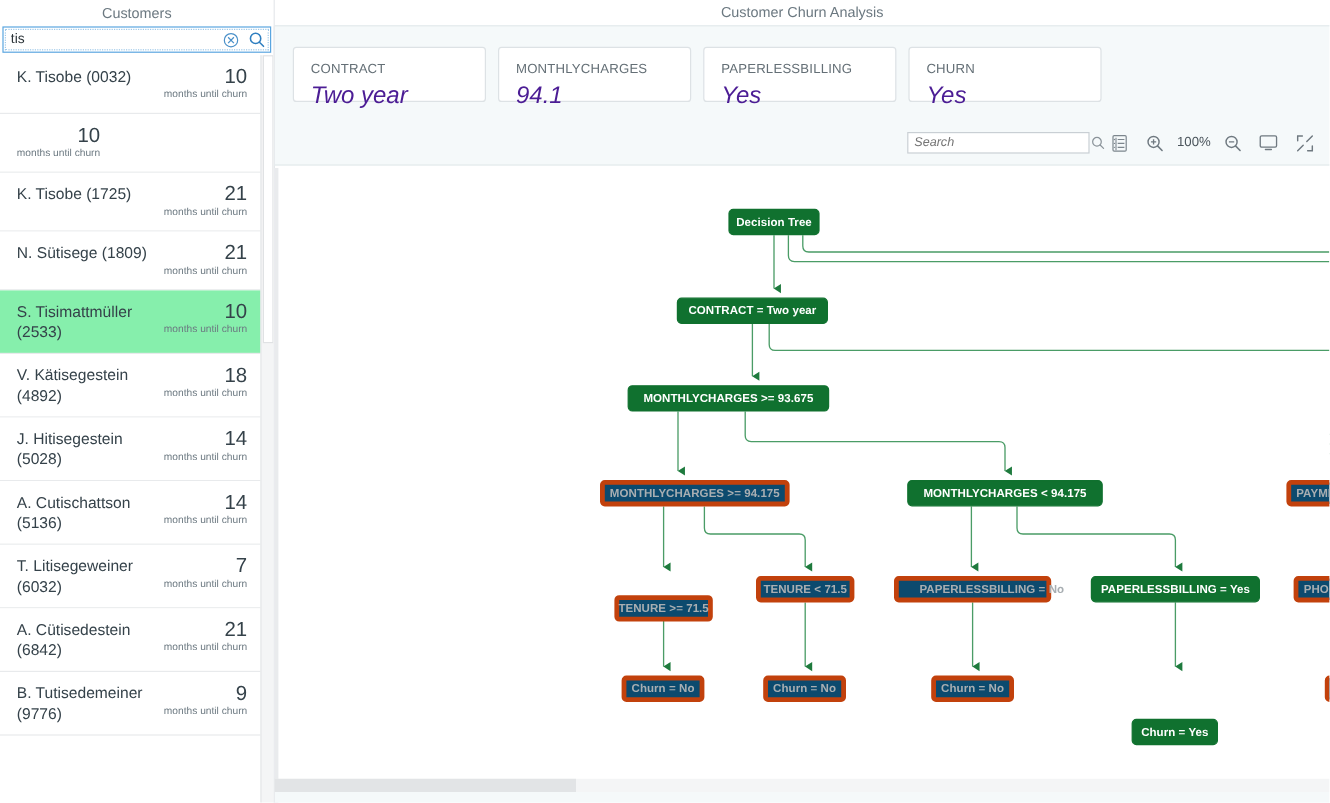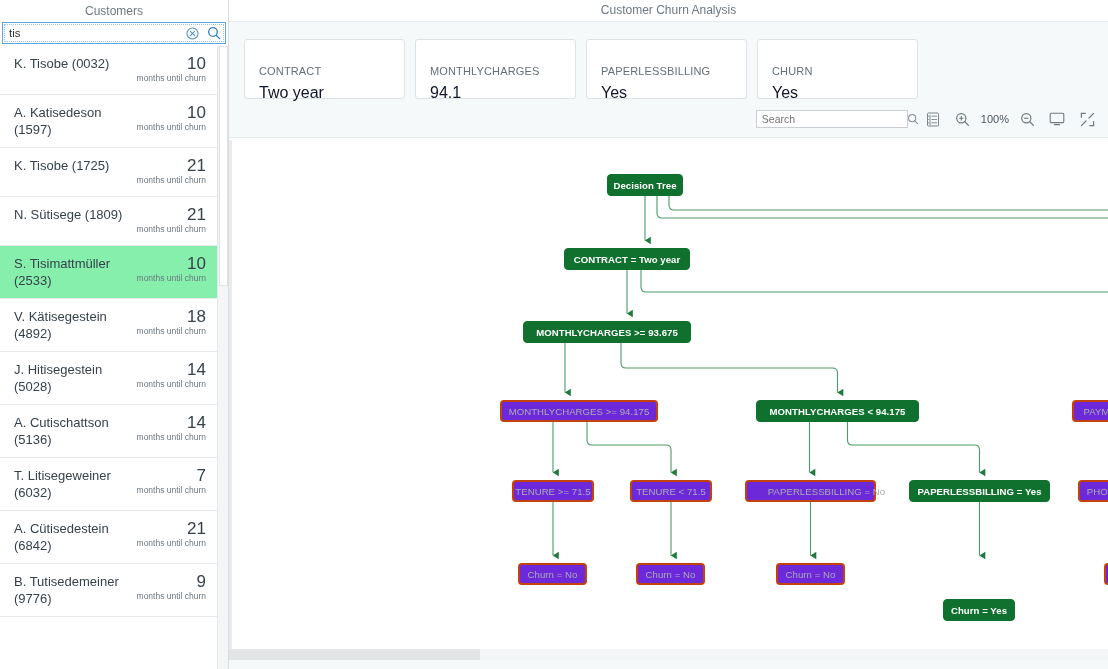--- a/index.html
+++ b/index.html
@@ -133,55 +133,57 @@
   #cards-band {
     position: relative;
     height: 117px;
     background: #f5f9fa;
     border-top: 1px solid #e3eaec;
     border-bottom: 1px solid #e3eaec;
     padding: 17px 0 0 15px;
   }
   #cards-row { display: flex; gap: 10px; }
   .kpi-card {
-    width: 161px; height: 60px;
+    width: 161px; height: 46px;
     background: #ffffff;
     border: 1px solid #dde2e5;
     border-radius: 3px;
-    padding: 24px 0 0 14px;
+    padding: 11px 0 0 14px;
   }
   .kpi-label {
     font-size: 11px;
     color: #646f76;
     letter-spacing: 0.15px;
     line-height: 14px;
   }
   .kpi-value {
-    font-size: 16px;
-    color: #0f172a;
+    font-size: 20px;
+    color: #4c1d95;
     line-height: 20px;
     margin-top: 5px;
+    font-style: italic;
   }
   #tree-toolbar {
     position: absolute;
     right: 6px; bottom: 7px;
     display: flex;
     align-items: center;
     gap: 0px;
   }
   #tb-search {
     width: 152px; height: 18px;
     border: 1px solid #c9cfd4;
     background: #ffffff;
     display: flex; align-items: center;
     margin-right: 10px;
   }
   #tb-search input {
     border: 0; outline: none; background: transparent;
     font-size: 10.5px;
+    font-style: italic;
     color: #8b949a;
     padding: 0 5px;
     flex: 1 1 auto;
     height: 16px;
     font-family: "Liberation Sans", sans-serif;
   }
   .tb-btn {
     width: 30px; height: 22px;
     display: flex; align-items: center; justify-content: center;
     cursor: pointer;
@@ -216,24 +218,24 @@
     cursor: pointer;
     letter-spacing: 0.05px;
   }
   .node.active {
     background: #10712f;
     color: #ffffff;
     border: 1px solid #10712f;
     font-weight: 700;
   }
   .node.inactive {
-    background: #6d28d9;
+    background: #0c4a6e;
     color: #a8aeb2;
-    border: 2px solid #c2410c;
-    font-weight: 400;
+    border: 4px solid #c2410c;
+    font-weight: 700;
   }
 
   #hscroll-track {
     position: absolute;
     bottom: 9px; left: 0;
     width: 879px; height: 11px;
     background: #f4f5f6;
   }
   #hscroll-thumb {
     position: absolute;
@@ -282,21 +284,20 @@
 
     <div id="cust-list">
         <div class="cust-row">
           <div class="cust-name">K. Tisobe (0032)</div>
           <div class="cust-right">
             <span class="cust-num">10</span>
             <span class="cust-sub">months until churn</span>
           </div>
         </div>
         <div class="cust-row">
-          <div class="cust-name">A. Katisedeson (1597)</div>
           <div class="cust-right">
             <span class="cust-num">10</span>
             <span class="cust-sub">months until churn</span>
           </div>
         </div>
         <div class="cust-row">
           <div class="cust-name">K. Tisobe (1725)</div>
           <div class="cust-right">
             <span class="cust-num">21</span>
             <span class="cust-sub">months until churn</span>
@@ -481,21 +482,21 @@
             <path d="M1060,362 L1060,415.5" marker-end="url(#ah)"></path>
           </g>
       </svg>
       <div id="nodes-layer">
           <div class="node active" style="left: 378px; top: 34px; width: 76px;">Decision Tree</div>
           <div class="node active" style="left: 335px; top: 108px; width: 126px;">CONTRACT = Two year</div>
           <div class="node active" style="left: 294px; top: 181px; width: 168px;">MONTHLYCHARGES &gt;= 93.675</div>
           <div class="node inactive" style="left: 271px; top: 260px; width: 158px;">MONTHLYCHARGES &gt;= 94.175</div>
           <div class="node active" style="left: 527px; top: 260px; width: 163px;">MONTHLYCHARGES &lt; 94.175</div>
           <div class="node inactive" style="left: 843px; top: 260px; width: 192px;">PAYMENTMETHOD = Electronic check</div>
-          <div class="node inactive" style="left: 283px; top: 340px; width: 82px;">TENURE &gt;= 71.5</div>
+          <div class="node inactive" style="left: 283px; top: 356px; width: 82px;">TENURE &gt;= 71.5</div>
           <div class="node inactive" style="left: 401px; top: 340px; width: 82px;">TENURE &lt; 71.5</div>
           <div class="node inactive" style="left: 516px; top: 340px; width: 131px; padding-left: 40px;">PAPERLESSBILLING = No</div>
           <div class="node active" style="left: 680px; top: 340px; width: 141px;">PAPERLESSBILLING = Yes</div>
           <div class="node inactive" style="left: 849px; top: 340px; width: 121px;">PHONESERVICE = Yes</div>
           <div class="node inactive" style="left: 289px; top: 423px; width: 69px;">Churn = No</div>
           <div class="node inactive" style="left: 407px; top: 423px; width: 69px;">Churn = No</div>
           <div class="node inactive" style="left: 547px; top: 423px; width: 69px;">Churn = No</div>
           <div class="node active" style="left: 714px; top: 423px; width: 72px; margin-top: 36px;">Churn = Yes</div>
           <div class="node inactive" style="left: 875px; top: 423px; width: 69px;">Churn = No</div>
         </div>

